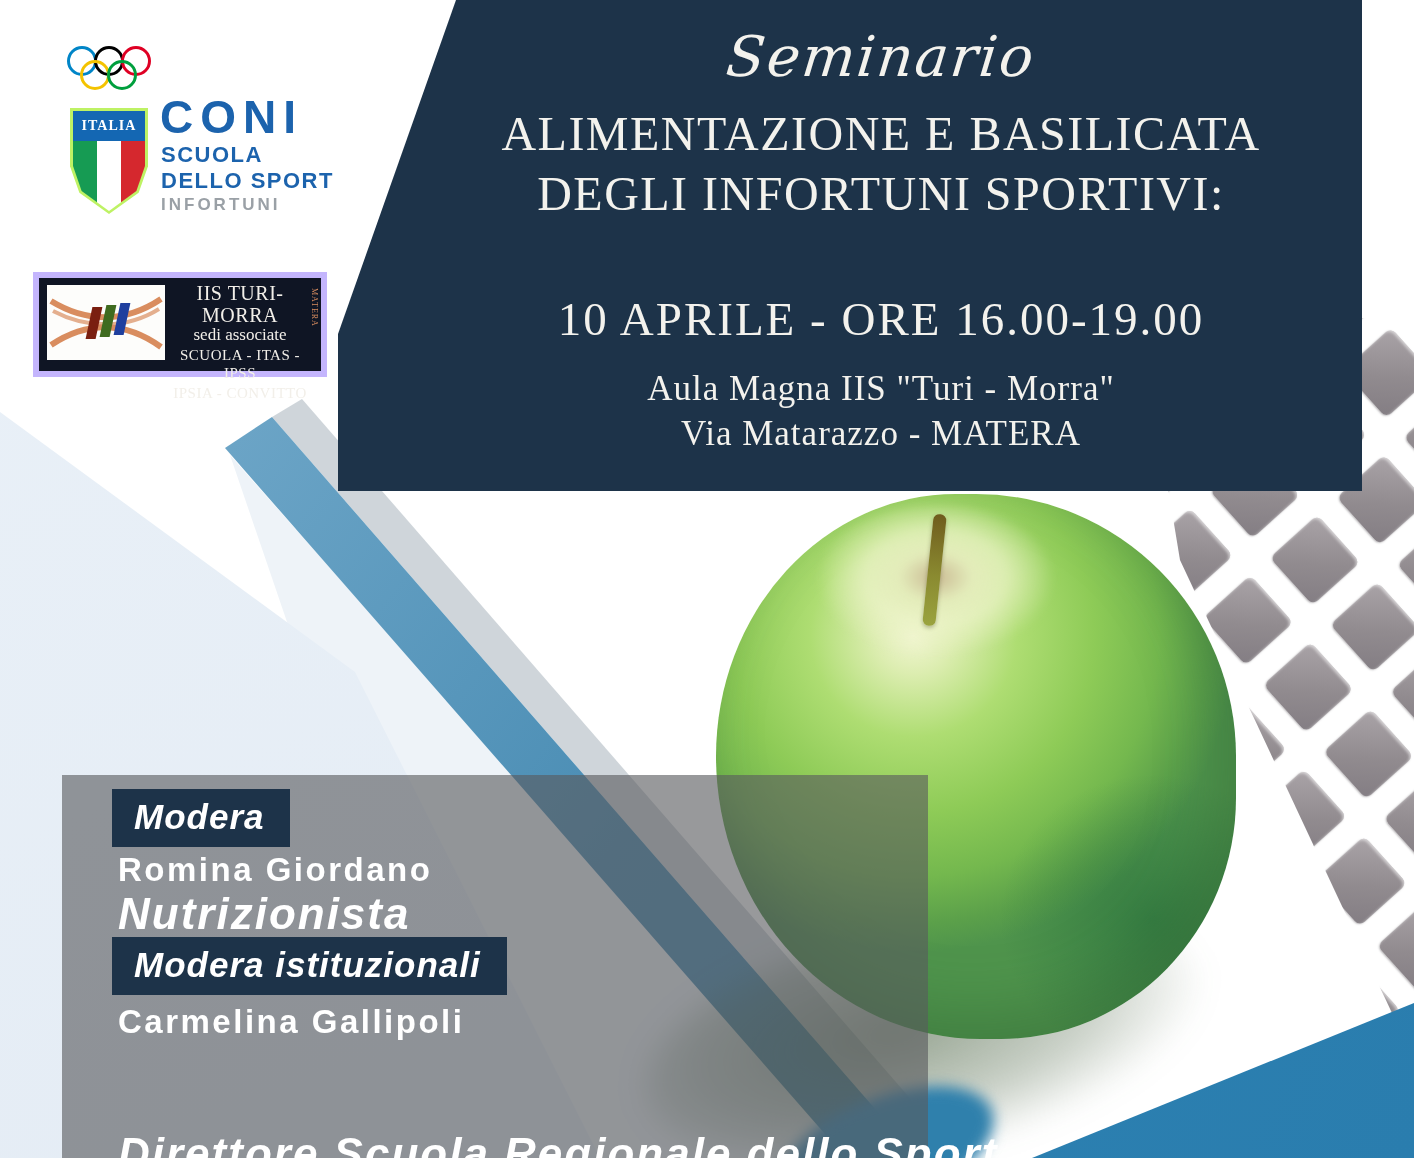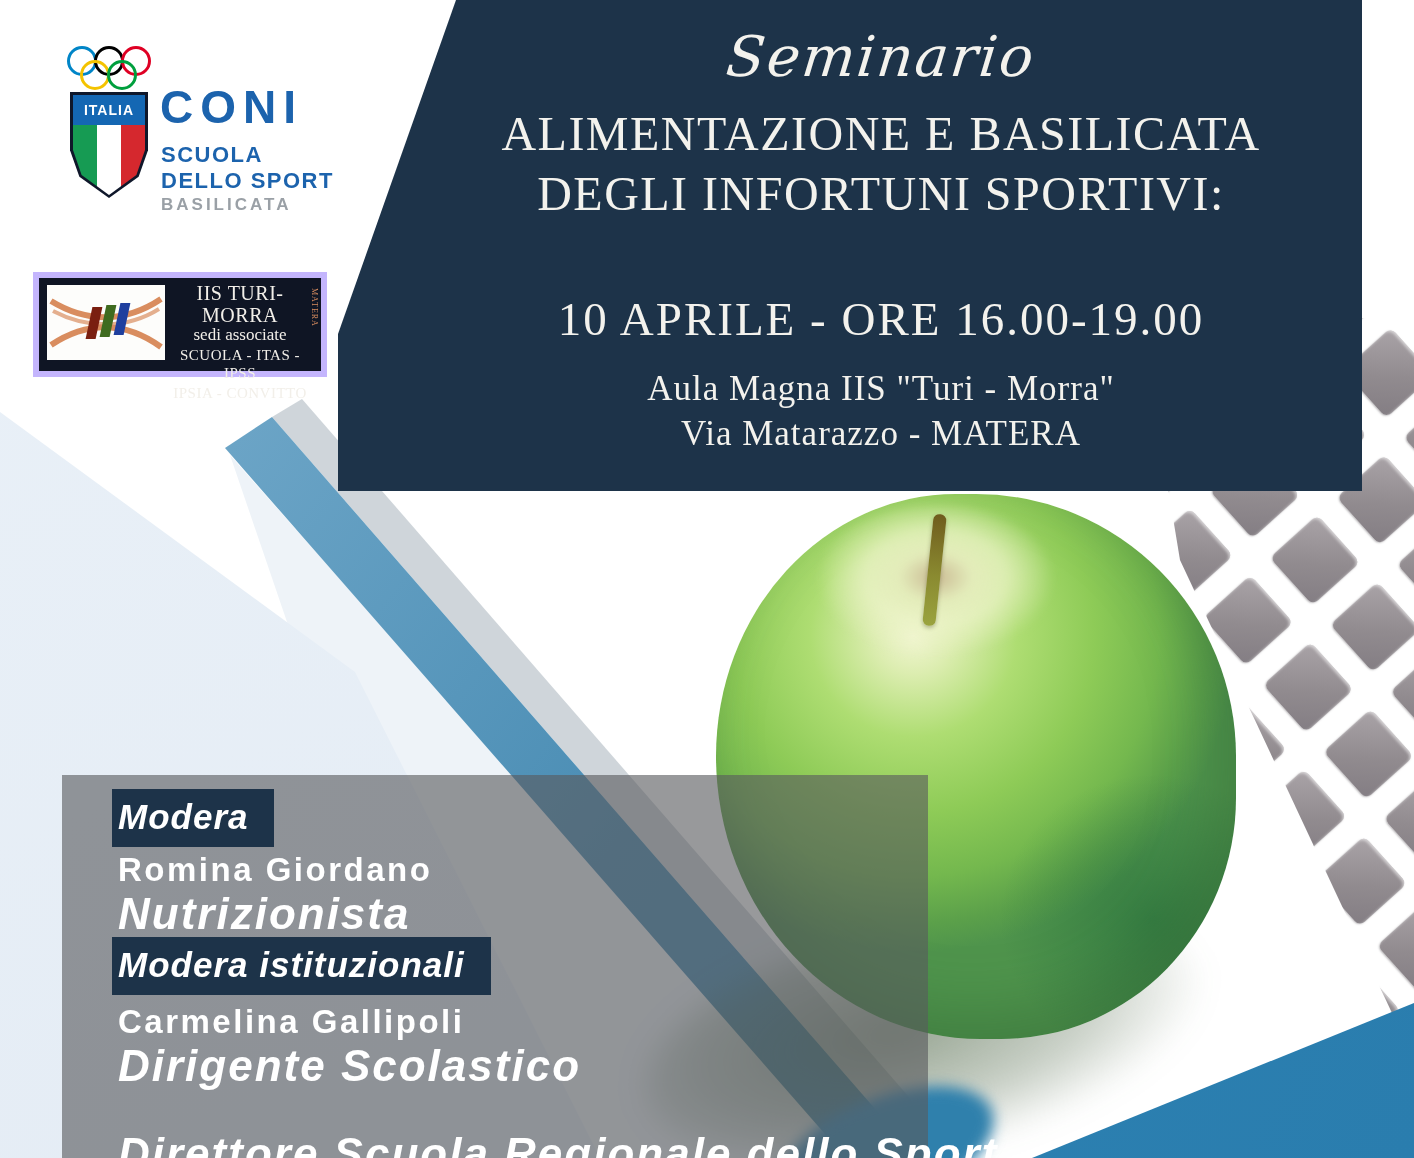--- a/index.html
+++ b/index.html
@@ -57,35 +57,35 @@
     font-family:"DejaVu Serif",serif;transform:skewX(-6deg);letter-spacing:2px;}
   .title{position:absolute;left:0;right:0;top:104px;font-size:48px;line-height:60px;
     letter-spacing:1.5px;font-weight:normal;}
   .subtitle{position:absolute;left:0;right:0;top:228px;font-size:35px;letter-spacing:1px;}
   .datetime{position:absolute;left:0;right:0;top:292px;font-size:47px;letter-spacing:2px;}
   .venue{position:absolute;left:0;right:0;top:366px;font-size:35px;line-height:45px;letter-spacing:1px;}
 
   
   .program{left:62px;top:775px;width:866px;height:383px;background:var(--overlay);}
   .badge{position:absolute;left:50px;background:var(--navy);color:#fff;
-    font-size:35px;font-style:italic;font-weight:bold;padding:8px 26px 10px 6px;letter-spacing:1px;}
+    font-size:35px;font-style:italic;font-weight:bold;padding:8px 26px 10px 22px;letter-spacing:1px;}
   .p-name{position:absolute;left:56px;color:#fff;font-size:33px;font-weight:bold;letter-spacing:2.5px;white-space:nowrap;}
   .p-role{position:absolute;left:56px;color:#fff;font-size:44px;font-weight:bold;font-style:italic;letter-spacing:2px;white-space:nowrap;}
 
   
   .rings{left:67px;top:46px;width:100px;height:46px;}
   .ring{position:absolute;width:24px;height:24px;border-radius:50%;border:3px solid #000;background:transparent;}
-  .coni-shield{left:70px;top:92px;width:78px;height:106px;background:#0f172a;
-    clip-path:polygon(0 0,100% 0,100% 55%,88% 80%,50% 100%,12% 80%,0 55%);}
+  .coni-shield{left:70px;top:108px;width:78px;height:106px;background:#bef264;
+    clip-path:polygon(0 0,100% 0,100% 55%,88% 80%,50% 100%,12% 80%,0 55%);font-family:Liberation Serif, serif;}
   .coni-shield-in{position:absolute;left:3px;top:3px;width:72px;height:100px;
     clip-path:polygon(0 0,100% 0,100% 55%,88% 80%,50% 100%,12% 80%,0 55%);
     background:linear-gradient(90deg,#169b53 0 33%,#ffffff 33% 67%,#d5282e 67% 100%);}
   .coni-shield-top{position:absolute;left:0;top:0;width:72px;height:30px;background:#1467b3;
     color:#fff;font-weight:bold;font-size:14px;letter-spacing:1px;text-align:center;line-height:30px;}
-  .coni-name{left:160px;top:80px;font-size:46px;font-weight:bold;color:#1c63ad;letter-spacing:7px;}
+  .coni-name{left:160px;top:90px;font-size:46px;font-weight:bold;color:#1c63ad;letter-spacing:7px;}
   .coni-sub{left:161px;top:142px;font-size:22px;font-weight:bold;color:#1c63ad;letter-spacing:1.5px;line-height:26px;}
   .coni-region{left:161px;top:195px;font-size:17px;color:#9aa0a6;letter-spacing:3px;font-weight:bold;}
 
   
   .iis-box{left:33px;top:272px;width:282px;height:93px;background:#0f1524;border:6px solid #c4b5fd;}
   .iis-white{position:absolute;left:8px;top:7px;width:118px;height:75px;background:#fdfdfb;}
   .iis-text{position:absolute;left:128px;top:4px;width:146px;text-align:center;color:#f2efe9;
     font-family:"Liberation Serif",serif;}
   .iis-l1{font-size:20px;letter-spacing:.5px;line-height:22px;}
   .iis-l2{font-size:17px;font-style:normal;line-height:18px;}
@@ -220,42 +220,41 @@
     </div>
   </div>
 
   <div class="abs program">
     <div class="badge" style="top:14px;">Modera</div>
     <div class="p-name" style="top:76px;">Romina Giordano</div>
     <div class="p-role" style="top:114px;">Nutrizionista</div>
 
     <div class="badge" style="top:162px;">Modera istituzionali</div>
     <div class="p-name" style="top:228px;">Carmelina Gallipoli</div>
-    <div class="p-role" style="top:266px;">Dirigente Scolastico</div>
     <div class="p-role" style="top:354px;">Direttore Scuola Regionale dello Sport</div>
   </div>
 
   <div class="abs rings">
     <div class="ring" style="left: 0px; top: 0px; border-color: rgb(0, 133, 199);"></div>
     <div class="ring" style="left: 27px; top: 0px; border-color: rgb(0, 0, 0);"></div>
     <div class="ring" style="left: 54px; top: 0px; border-color: rgb(223, 0, 36);"></div>
     <div class="ring" style="left: 13px; top: 14px; border-color: rgb(244, 195, 0);"></div>
     <div class="ring" style="left: 40px; top: 14px; border-color: rgb(0, 159, 61);"></div>
   </div>
   <div class="abs coni-shield">
     <div class="coni-shield-in">
       <div class="coni-shield-top">ITALIA</div>
     </div>
   </div>
   <div class="abs coni-name">CONI</div>
   <div class="abs coni-sub">
     <div>SCUOLA</div>
     <div>DELLO SPORT</div>
   </div>
-  <div class="abs coni-region">BASILICATA</div>
+  <div class="abs coni-region">INFORTUNI</div>
 
   <div class="abs iis-box">
     <div class="iis-white">
       <svg width="118" height="75" viewBox="0 0 118 75">
         <path d="M4 16 C 40 38, 78 38, 114 14" stroke="#d98d5f" stroke-width="6" fill="none"></path>
         <path d="M4 60 C 40 36, 78 36, 114 62" stroke="#d98d5f" stroke-width="6" fill="none"></path>
         <path d="M6 26 C 40 44, 80 44, 112 24" stroke="#d98d5f" stroke-width="4" fill="none" opacity=".7"></path>
         <rect x="42" y="22" width="10" height="32" fill="#7a1f10" transform="skewX(-12)" transform-origin="47 38"></rect>
         <rect x="56" y="20" width="10" height="32" fill="#3f6b1f" transform="skewX(-12)" transform-origin="61 36"></rect>
         <rect x="70" y="18" width="10" height="32" fill="#1f3f9e" transform="skewX(-12)" transform-origin="75 34"></rect>

